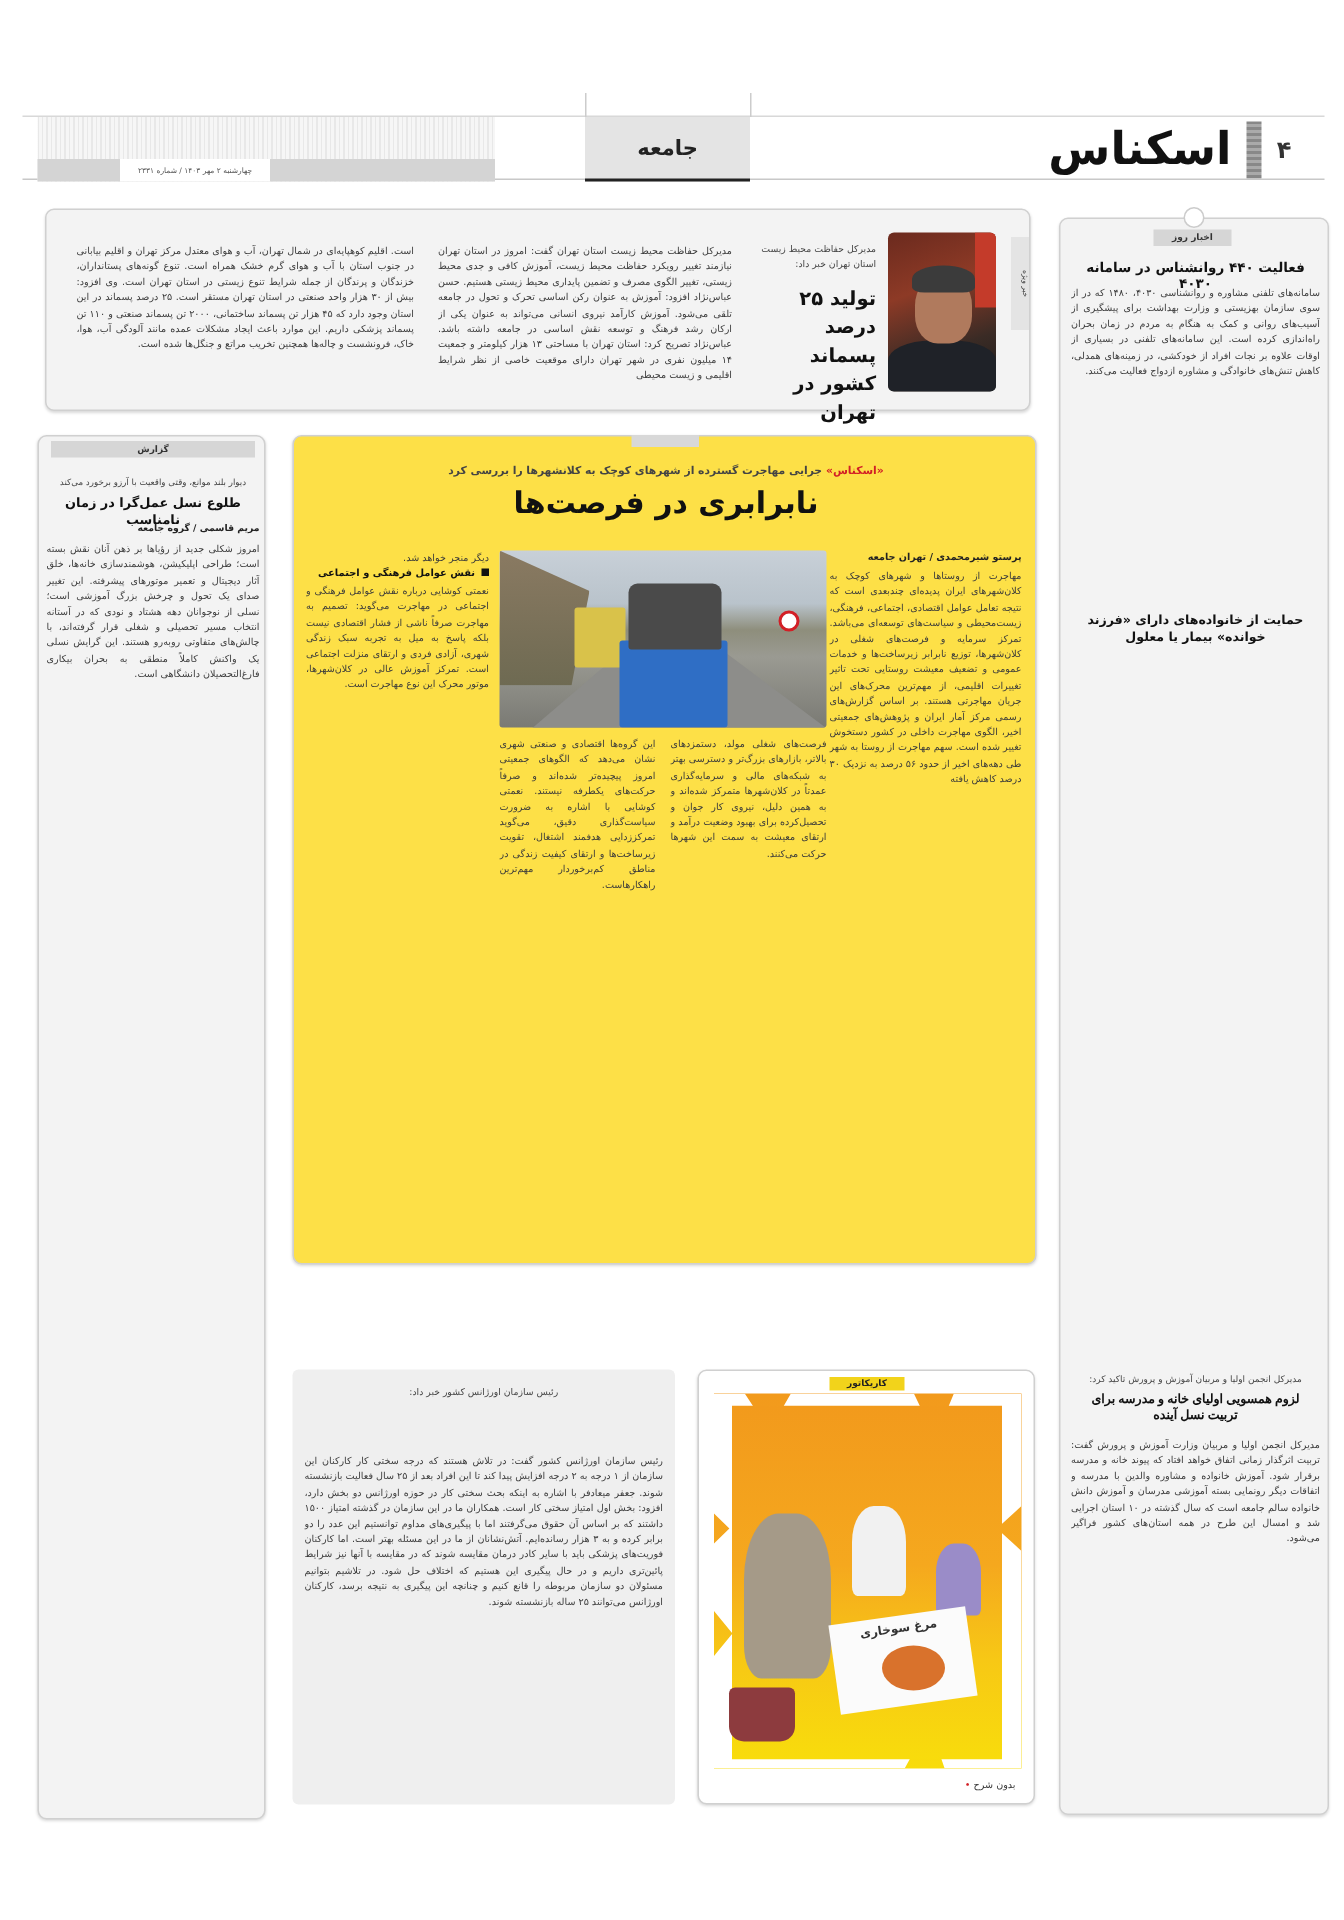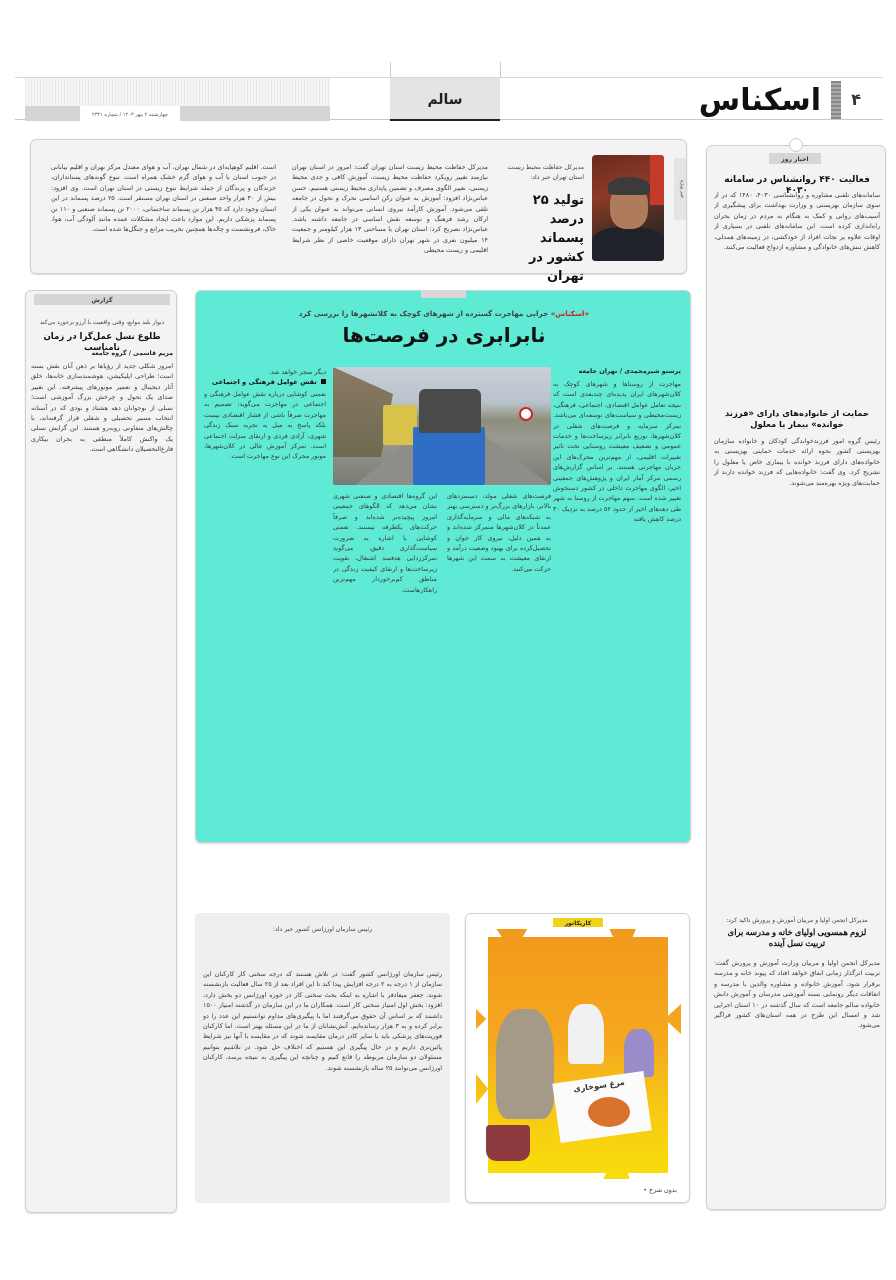--- a/index.html
+++ b/index.html
@@ -35,42 +35,42 @@
   
   .interview { left: 30px; top: 139px; width: 657px; height: 135px; }
   .interview-photo { position: absolute; right: 22px; top: 15px; width: 72px; height: 106px; border-radius: 4px; overflow: hidden; background: linear-gradient(160deg, #6b2a1e 0%, #8d3a26 35%, #3a2b25 70%, #1c1c1c 100%); }
   .photo-face { position: absolute; left: 18px; top: 28px; width: 38px; height: 46px; border-radius: 45% 45% 40% 40%; background: #b07a5d; }
   .photo-hair { position: absolute; left: 16px; top: 22px; width: 42px; height: 18px; border-radius: 50% 50% 20% 20%; background: #3b3b3b; }
   .photo-suit { position: absolute; left: 0; bottom: 0; width: 72px; height: 34px; border-radius: 40% 40% 0 0; background: #1f2228; }
   .photo-flag { position: absolute; right: 0; top: 0; width: 14px; height: 50px; background: #c43b2a; }
   .interview-side { position: absolute; right: 0; top: 18px; width: 12px; height: 62px; background: #e4e4e4; font-size: 5px; writing-mode: vertical-rl; text-align: center; color: #444; }
 
   
-  .main-article { left: 195px; top: 290px; width: 496px; height: 553px; background: #5eead4; }
+  .main-article { left: 195px; top: 290px; width: 496px; height: 553px; background: #fde047; }
   .photo-road { position: absolute; left: 137px; top: 76px; width: 218px; height: 118px; overflow: hidden; border-radius: 2px; background: linear-gradient(180deg, #c8d0d8 0%, #b9c3cb 30%, #8e8e7c 45%, #9a9a92 60%, #7a7a74 100%); }
 
   
   .col-left { left: 25px; top: 290px; width: 152px; height: 923px; }
 
   
   .emergency { left: 195px; top: 913px; width: 255px; height: 290px; background: #efefef; border: none; box-shadow: none; border-radius: 4px; }
   .cartoon { left: 465px; top: 913px; width: 225px; height: 290px; background: #fff; }
   .cartoon-art { position: absolute; left: 10px; top: 15px; width: 205px; height: 250px; overflow: hidden; background: linear-gradient(180deg, #f29a1c 0%, #f5a81e 45%, #f7c815 70%, #f8dc0c 100%); }
   .cartoon-tab { position: absolute; left: 87px; top: 4px; width: 50px; height: 9px; background: #f2d31b; font-size: 6px; font-weight: bold; text-align: center; line-height: 9px; color: #222; }
 </style>
 </head>
 <body>
 
 <div class="header">
   <div class="hdr-pagenum">۴</div>
   <div class="hdr-strip"></div>
   <div class="hdr-logo">اسکناس</div>
   <div class="hdr-section-line"></div>
   <div class="hdr-section-line r"></div>
-  <div class="hdr-section">سالم</div>
+  <div class="hdr-section">جامعه</div>
   <div class="hdr-date-area">
     <div class="hdr-date-bar"></div>
     <div class="hdr-date">چهارشنبه ۲ مهر ۱۴۰۳ / شماره ۲۳۳۱</div>
   </div>
 </div>
 
 <div class="box interview">
   <div class="interview-side">خبر ویژه</div>
   <div class="interview-photo">
     <div class="photo-flag"></div>
@@ -85,21 +85,20 @@
 </div>
 
 <div class="box col-right">
   <div class="right-notch"></div>
   <div class="kicker-tab right-tab">اخبار روز</div>
 
   <div class="abs ttl" style="left:6px; top:28px; width:168px; font-size:9px;">فعالیت ۴۴۰ روانشناس در سامانه ۴۰۳۰</div>
   <div class="abs txt" style="left:7px; top:44px; width:166px; height:212px;">سامانه‌های تلفنی مشاوره و روانشناسی ۴۰۳۰، ۱۴۸۰ که در از سوی سازمان بهزیستی و وزارت بهداشت برای پیشگیری از آسیب‌های روانی و کمک به هنگام به مردم در زمان بحران راه‌اندازی کرده است. این سامانه‌های تلفنی در بسیاری از اوقات علاوه بر نجات افراد از خودکشی، در زمینه‌های همدلی، کاهش تنش‌های خانوادگی و مشاوره ازدواج فعالیت می‌کنند.</div>
 
   <div class="abs ttl" style="left:14px; top:262px; width:152px; font-size:8.4px;">حمایت از خانواده‌های دارای «فرزند خوانده» بیمار یا معلول</div>
-  <div class="abs txt" style="left:7px; top:290px; width:166px; height:462px;">رئیس گروه امور فرزندخواندگی کودکان و خانواده سازمان بهزیستی کشور نحوه ارائه خدمات حمایتی بهزیستی به خانواده‌های دارای فرزند خوانده با بیماری خاص یا معلول را تشریح کرد. وی گفت: خانواده‌هایی که فرزند خوانده دارند از حمایت‌های ویژه بهره‌مند می‌شوند.</div>
 
   <div class="abs sub" style="left:7px; top:770px; width:166px; font-size:6px;">مدیرکل انجمن اولیا و مربیان آموزش و پرورش تاکید کرد:</div>
   <div class="abs ttl" style="left:12px; top:782px; width:156px; font-size:8.4px;font-family:Liberation Serif, serif;">لزوم همسویی اولیای خانه و مدرسه برای تربیت نسل آینده</div>
   <div class="abs txt" style="left:7px; top:812px; width:166px; height:240px;">مدیرکل انجمن اولیا و مربیان وزارت آموزش و پرورش گفت: تربیت اثرگذار زمانی اتفاق خواهد افتاد که پیوند خانه و مدرسه برقرار شود. آموزش خانواده و مشاوره والدین با مدرسه و اتفاقات دیگر رونمایی بسته آموزشی مدرسان و آموزش دانش خانواده سالم جامعه است که سال گذشته در ۱۰ استان اجرایی شد و امسال این طرح در همه استان‌های کشور فراگیر می‌شود.</div>
 </div>
 
 <div class="box main-article">
   <div class="abs" style="left:225px; top:-1px; width:45px; height:8px; background:#d8d8d8;"></div>
   <div class="abs sub" style="left:10px; top:18px; width:476px; font-size:7.2px; font-weight:bold;">
     <span style="color:#d21f26;">«اسکناس»</span>

